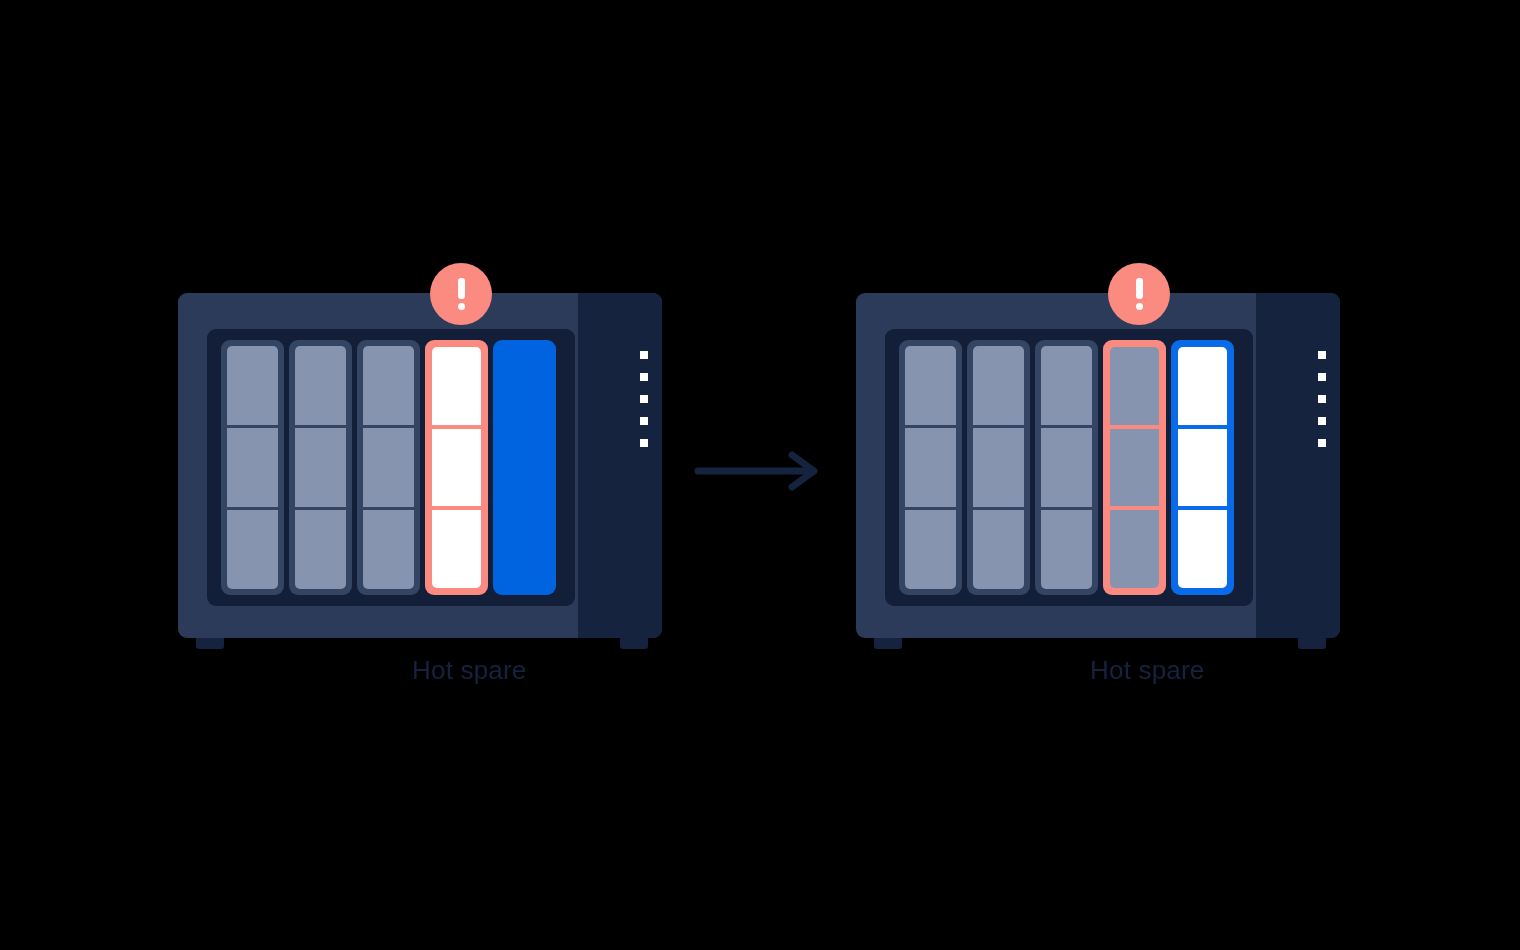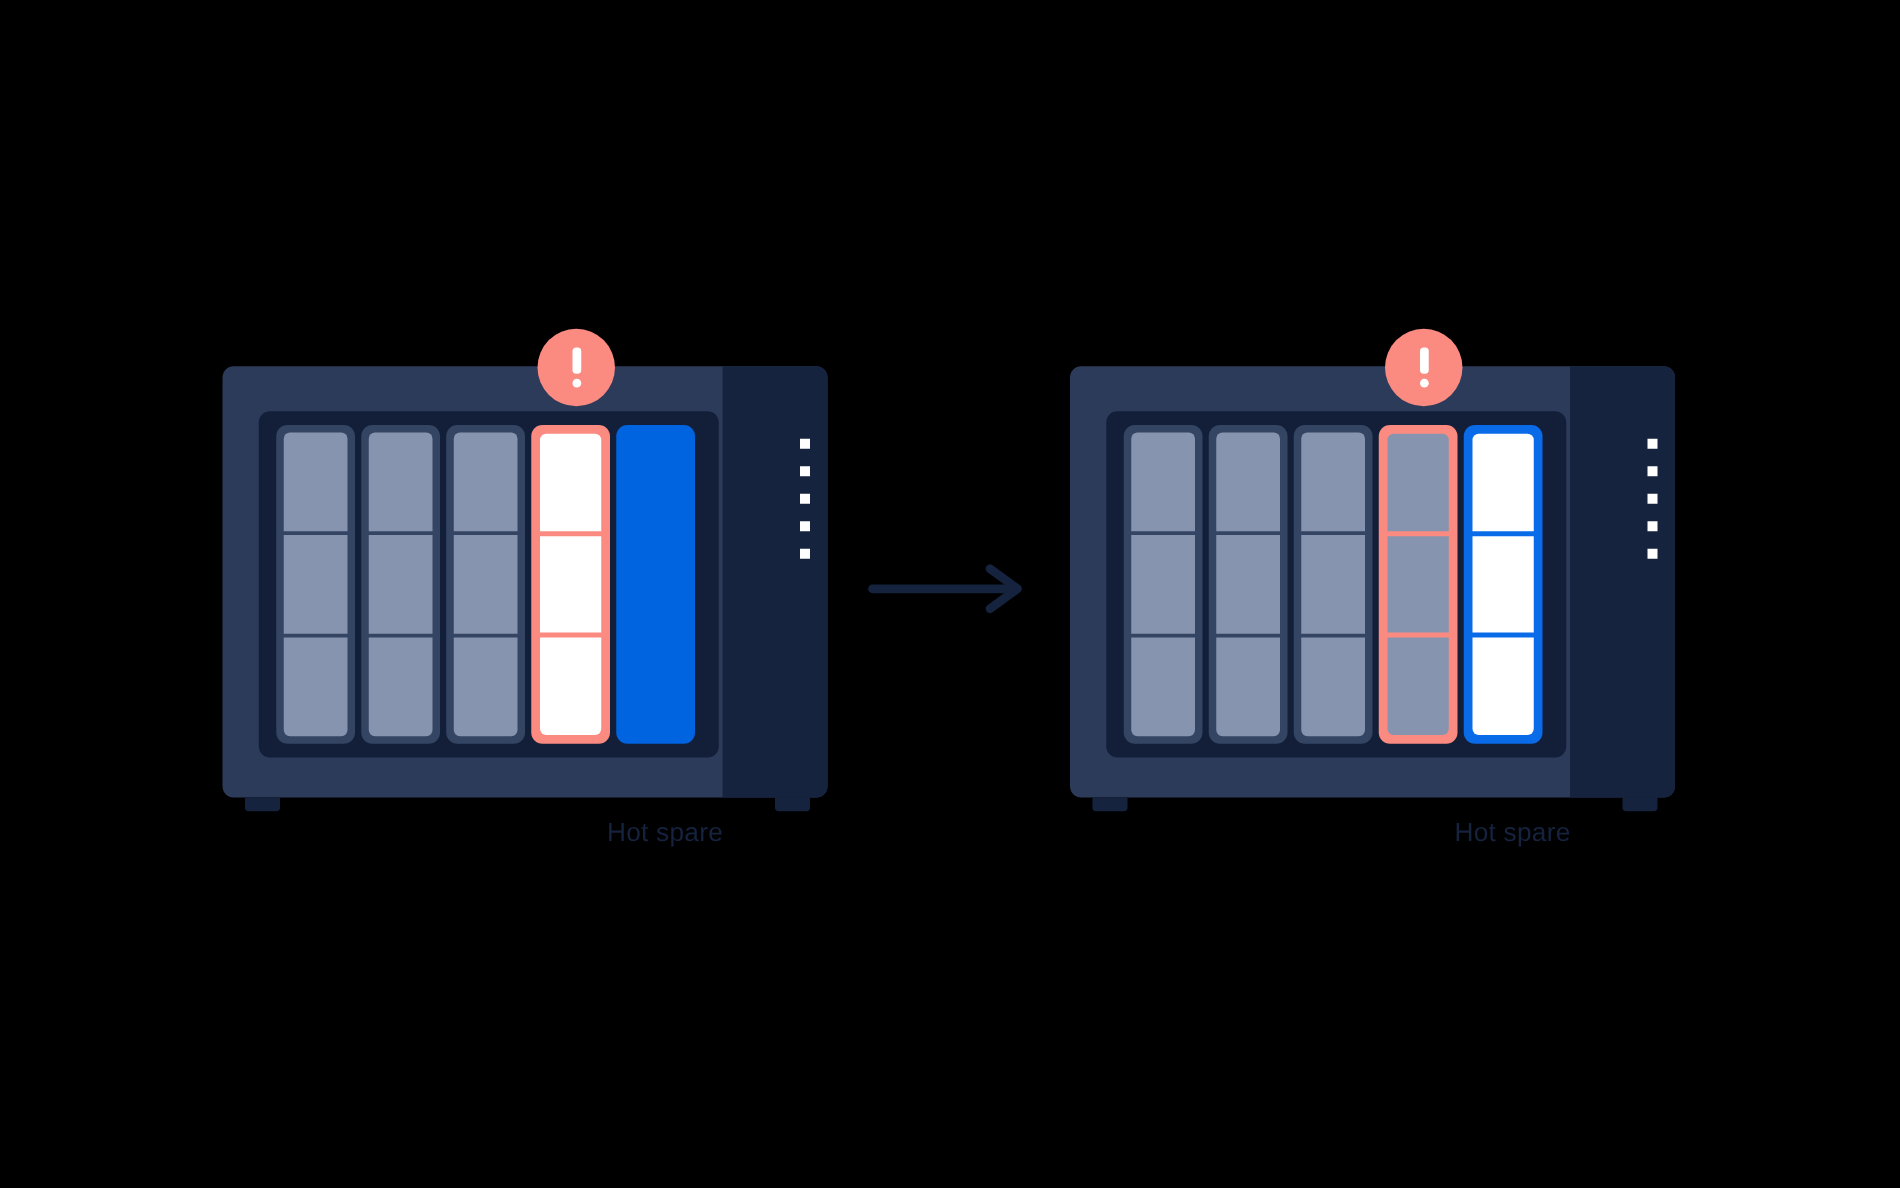--- a/index.html
+++ b/index.html
@@ -184,23 +184,22 @@
     height: 7px;
     border-radius: 50%;
     background: #FFFFFF;
   }
 
   
   .caption {
     position: absolute;
     top: 655px;
     width: 240px;
-    text-align: center;
     color: #15233F;
-    font-size: 21px;
+    font-size: 26px;
     letter-spacing: 0.2px;
   }
   .caption.left  { left: 412px; }
   .caption.right { left: 1090px; }
 
   
   .arrow {
     position: absolute;
     left: 694px;
     top: 450px;

